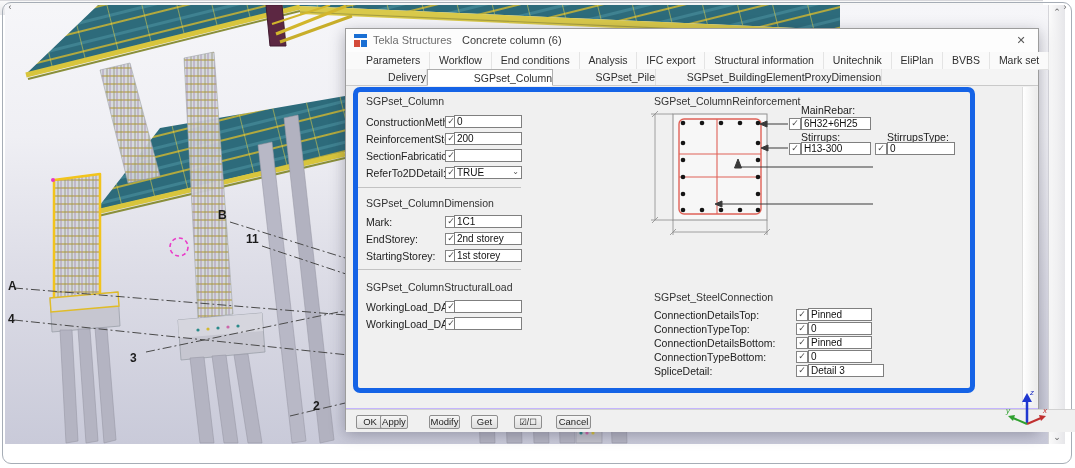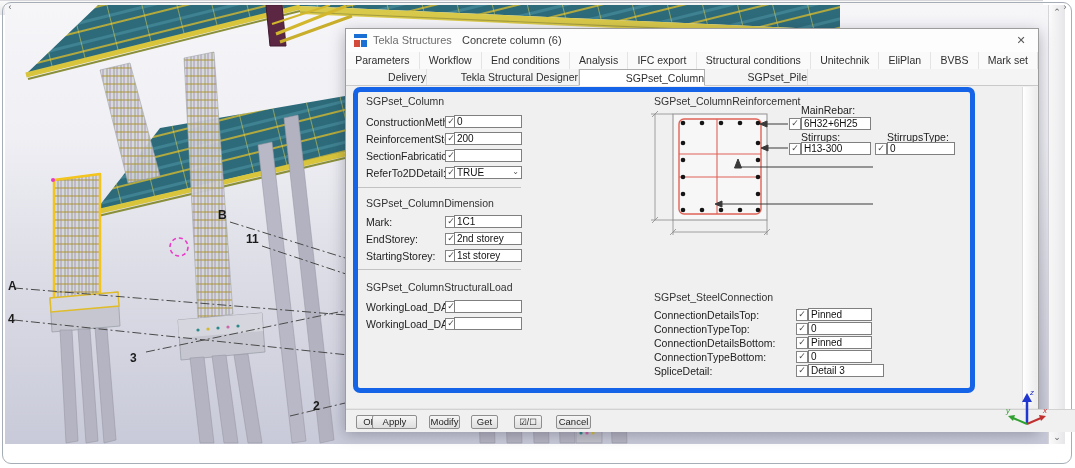--- a/index.html
+++ b/index.html
@@ -7,27 +7,27 @@
   .abs{position:absolute;}
   #frame{position:absolute;left:2px;top:2px;width:1068px;height:460px;border:1px solid #a6adb6;border-radius:9px;}
   #viewport{position:absolute;left:5px;top:5px;width:1043px;height:439px;overflow:hidden;
     background:linear-gradient(180deg,#f6f6f9 0%,#efeff4 30%,#dcdce6 62%,#c9cad9 100%);}
   
   .sb{position:absolute;background:linear-gradient(90deg,#fbfbfb,#e6e6e9);}
   #vscroll{left:1048px;top:5px;width:16px;height:439px;border-left:1px solid #d5d5da;}
   #hscroll{left:5px;top:444px;width:1043px;height:14px;background:linear-gradient(180deg,#fafafa,#e6e6e9);border-top:1px solid #d8d8dc;}
   .sbarrow{position:absolute;font-size:9px;color:#606060;text-align:center;line-height:14px;width:16px;height:14px;}
   
-  #dialog{position:absolute;left:345px;top:28px;width:694px;height:402px;background:#e5e5e5;
+  #dialog{position:absolute;left:345px;top:28px;width:694px;height:402px;background:#c4b5fd;
     border:1px solid #9c9c9c;box-sizing:border-box;box-shadow:0 4px 14px rgba(40,40,60,.35);font-size:11px;color:#333;}
   #titlebar{position:absolute;left:0;top:0;width:100%;height:23px;background:#fdfdfd;border-bottom:1px solid #ededed;}
   #titlebar .app{position:absolute;left:27px;top:5px;color:#6d6d6d;font-size:11px;}
   #titlebar .doc{position:absolute;left:116px;top:5px;color:#3c3c3c;font-size:11px;}
   #closebtn{position:absolute;right:9px;top:4px;width:16px;height:16px;text-align:center;line-height:15px;color:#5a5a5a;font-size:11px;cursor:pointer;}
-  #tabs1{position:absolute;left:0;top:23px;width:100%;height:17px;display:flex;background:#fafafa;border-bottom:1px solid #e0e0e0;}
+  #tabs1{position:absolute;left:0;top:23px;width:100%;height:17px;display:flex;background:#fafafa;border-bottom:1px solid #e0e0e0;padding-left:11px;}
   #tabs1 .tab{flex:1 1 auto;text-align:center;line-height:16px;font-size:10.5px;color:#2f2f2f;border-right:1px solid #e4e4e4;white-space:nowrap;padding:0 5px;}
   #tabs2{position:absolute;left:0;top:40px;width:100%;height:17px;display:flex;background:#f4f4f4;border-bottom:1px solid #c9c9c9;box-sizing:border-box;}
   #tabs2 .tab{text-align:right;line-height:16px;font-size:10.5px;color:#2f2f2f;border-right:1px solid #e0e0e0;white-space:nowrap;box-sizing:border-box;}
   #tabs2 .tab.active{background:#fff;border:1px solid #aeaeae;border-bottom:1px solid #fff;margin-bottom:-1px;z-index:2;}
   #content{position:absolute;left:0;top:57px;width:100%;height:322px;background:#f0f0f0;}
   #scrollstrip{position:absolute;left:676px;top:58px;width:14px;height:318px;background:linear-gradient(90deg,#ffffff,#ececec);border-left:1px solid #dedede;}
   #annotation{position:absolute;left:7px;top:58px;width:622px;height:306px;border:5px solid #1563e6;border-radius:7px;box-sizing:border-box;pointer-events:none;z-index:6;}
   .sect{position:absolute;font-size:10.5px;color:#333;}
   .lbl{position:absolute;font-size:10.5px;color:#222;line-height:12px;white-space:nowrap;}
   .cb{position:absolute;width:10px;height:10px;background:#fff;border:1px solid #848484;box-sizing:content-box;}
@@ -188,32 +188,32 @@
     <span class="doc">Concrete column (6)</span>
     <div id="closebtn">✕</div>
   </div>
 
   <div id="tabs1">
     <div class="tab">Parameters</div>
     <div class="tab">Workflow</div>
     <div class="tab">End conditions</div>
     <div class="tab">Analysis</div>
     <div class="tab">IFC export</div>
-    <div class="tab">Structural conditions</div>
+    <div class="tab">Structural information</div>
     <div class="tab">Unitechnik</div>
     <div class="tab">EliPlan</div>
     <div class="tab">BVBS</div>
     <div class="tab">Mark set</div>
   </div>
 
   <div id="tabs2">
     <div class="tab" style="width:81px">Delivery</div>
-    <div class="tab" style="width:152px">Tekla Structural Designer</div>
     <div class="tab active" style="width:126px">SGPset_Column</div>
     <div class="tab" style="width:103px">SGPset_Pile</div>
+    <div class="tab" style="width:226px">SGPset_BuildingElementProxyDimension</div>
   </div>
 
   <div id="content">
     <div id="scrollstrip" style="top:1px;"></div>
   </div>
 
   <span class="sect" style="left:20px;top:66px">SGPset_Column</span>
 
   <span class="lbl" style="left:20px;top:87px">ConstructionMethod:</span>
   <span class="cb" style="left:99px;top:87px">
@@ -378,19 +378,19 @@
   <span class="lbl" style="left:308px;top:336px">SpliceDetail:</span>
   <span class="cb" style="left:450px;top:336px">
       <span class="tick">✓</span>
     </span>
   <span class="inp" style="left:462px;top:335px;width:76px">Detail 3</span>
 
   <div id="annotation"></div>
 
   <div id="buttonbar">
     <div class="btn" style="left:10px;width:28px">OK</div>
-    <div class="btn" style="left:26px;width:45px">Apply</div>
+    <div class="btn" style="left:34px;width:28px">Apply</div>
     <div class="btn" style="left:83px;width:31px">Modify</div>
     <div class="btn" style="left:125px;width:27px">Get</div>
     <div class="btn" style="left:168px;width:28px;font-size:8.5px">☑/☐</div>
     <div class="btn" style="left:210px;width:35px">Cancel</div>
   </div>
 </div>
 
 </body></html>

